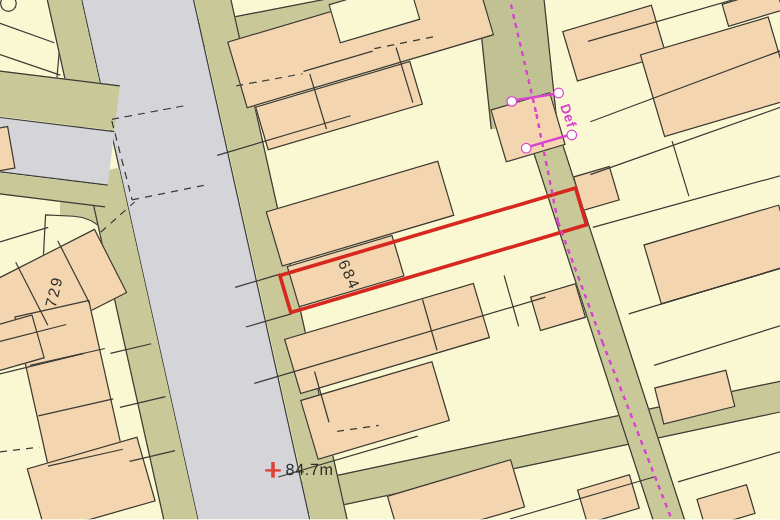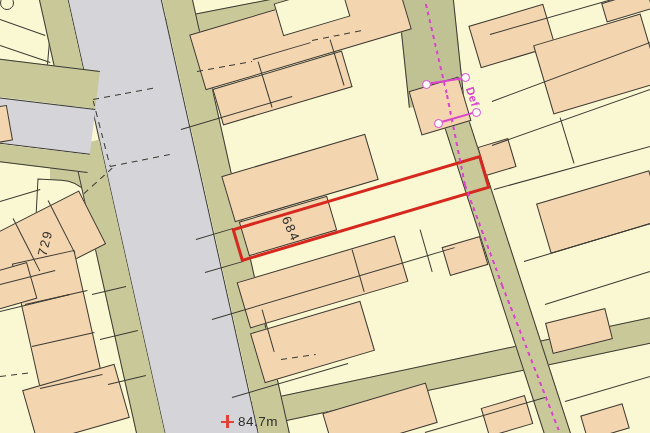--- a/index.html
+++ b/index.html
@@ -123,21 +123,21 @@
     <div class="abs magline" style="left: 426px; top: 83.2px; width: 39.4588px; height: 1.6px; transform-origin: 0px 50%; transform: rotate(-8.74616deg); z-index: 56;"></div>
     <div class="abs magline" style="left: 438px; top: 122.2px; width: 39.5601px; height: 1.6px; transform-origin: 0px 50%; transform: rotate(-16.1443deg); z-index: 56;"></div>
     <div class="abs node" style="left: 421.5px; top: 79.5px; z-index: 57;"></div>
     <div class="abs node" style="left: 460.5px; top: 72.5px; z-index: 57;"></div>
     <div class="abs node" style="left: 433.5px; top: 118.5px; z-index: 57;"></div>
     <div class="abs node" style="left: 471.5px; top: 107.5px; z-index: 57;"></div>
     <div id="parcel" class="abs" style="left:230.5px;top:190.5px;width:260px;height:35px;transform:rotate(-16.5deg);z-index:40;"></div>
 
   <div id="tl-circle" class="abs" style="left:0px;top:-4px;z-index:30;"></div>
 
-  <div class="abs" style="left:221px;top:414px;width:70px;height:16px;z-index:50;">
+  <div class="abs" style="left:221px;top:384px;width:70px;height:16px;z-index:50;">
     <div id="spot-cross" class="abs" style="left:0;top:1px;width:13px;height:13px;"></div>
     <div class="abs maplabel" style="left:17px;top:1px;letter-spacing:.5px;font-size:13.5px;">84.7m</div>
   </div>
 
   <div class="abs maplabel" style="left:291px;top:229px;transform:translate(-50%,-50%) rotate(66deg);z-index:45;">684</div>
 
   <div class="abs maplabel" style="left:45px;top:243px;transform:translate(-50%,-50%) rotate(-76deg);z-index:45;">729</div>
 
   <div class="abs deflabel" style="left:472px;top:97px;transform:translate(-50%,-50%) rotate(72deg);z-index:60;">Def</div>
 </div>

